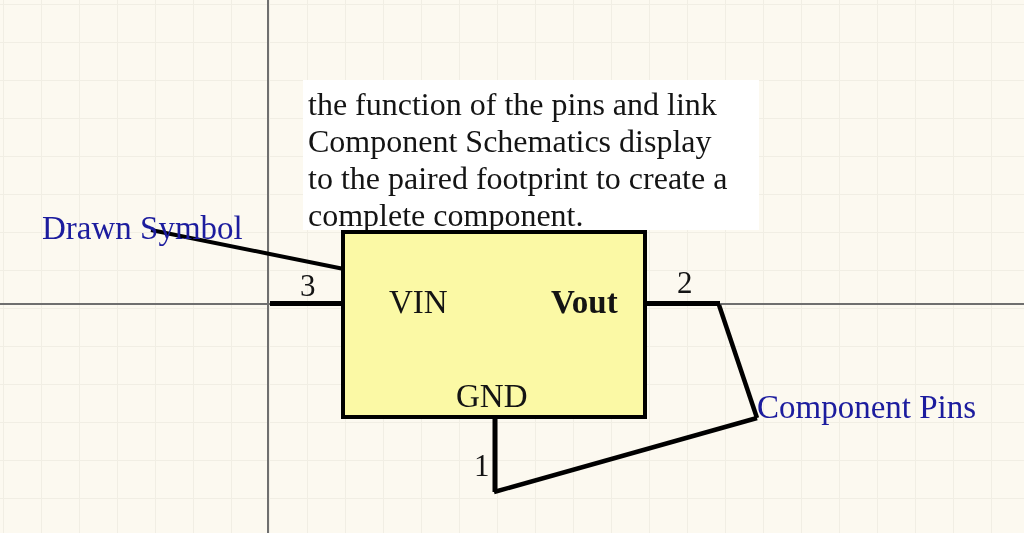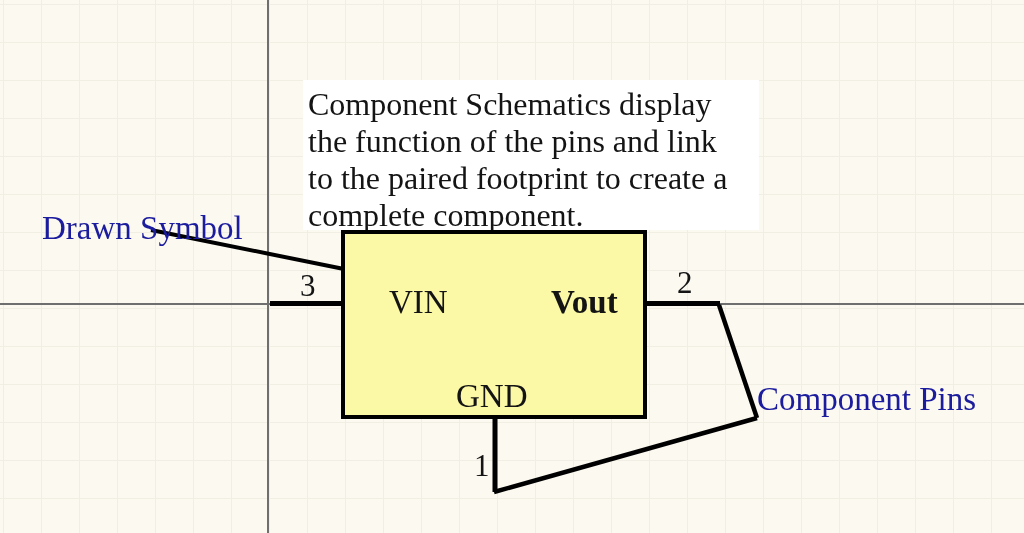--- a/index.html
+++ b/index.html
@@ -78,32 +78,32 @@
   <svg class="lines-layer" viewBox="0 0 1024 533" xmlns="http://www.w3.org/2000/svg">
     <line x1="270" y1="303.5" x2="344" y2="303.5" stroke="#000000" stroke-width="5"></line>
     <line x1="645" y1="303.5" x2="720" y2="303.5" stroke="#000000" stroke-width="5"></line>
     <line x1="495" y1="417" x2="495" y2="492" stroke="#000000" stroke-width="5"></line>
     <line x1="151" y1="230" x2="344" y2="269" stroke="#000000" stroke-width="4"></line>
     <line x1="719" y1="305" x2="757" y2="418" stroke="#000000" stroke-width="4.5"></line>
     <line x1="757" y1="418" x2="494" y2="492" stroke="#000000" stroke-width="4.5"></line>
   </svg>
 
   <div class="note" style="background-color: rgb(255, 255, 255); color: rgb(20, 20, 20);">
+    <div>the function of the pins and link</div>
     <div>Component Schematics display</div>
-    <div>the function of the pins and link</div>
     <div>to the paired footprint to create a</div>
     <div>complete component.</div>
   </div>
 
   <div class="component-body" style="background-color: rgb(251, 249, 165); border-color: rgb(0, 0, 0);"></div>
 
   <span class="sym-label lbl-vin">VIN</span>
   <span class="sym-label lbl-vout">Vout</span>
   <span class="sym-label lbl-gnd">GND</span>
 
   <span class="pin-num num-3">3</span>
   <span class="pin-num num-2">2</span>
   <span class="pin-num num-1">1</span>
 
   <span class="callout-label lbl-drawn-symbol" style="color: rgb(28, 28, 158);">Drawn Symbol</span>
-  <span class="callout-label lbl-component-pins" style="color: rgb(28, 28, 158);">Component Pins</span>
+  <span class="callout-label lbl-component-pins" style="color: rgb(28, 28, 158); margin-top: 8px;">Component Pins</span>
 
 </div>
 
 </body></html>

